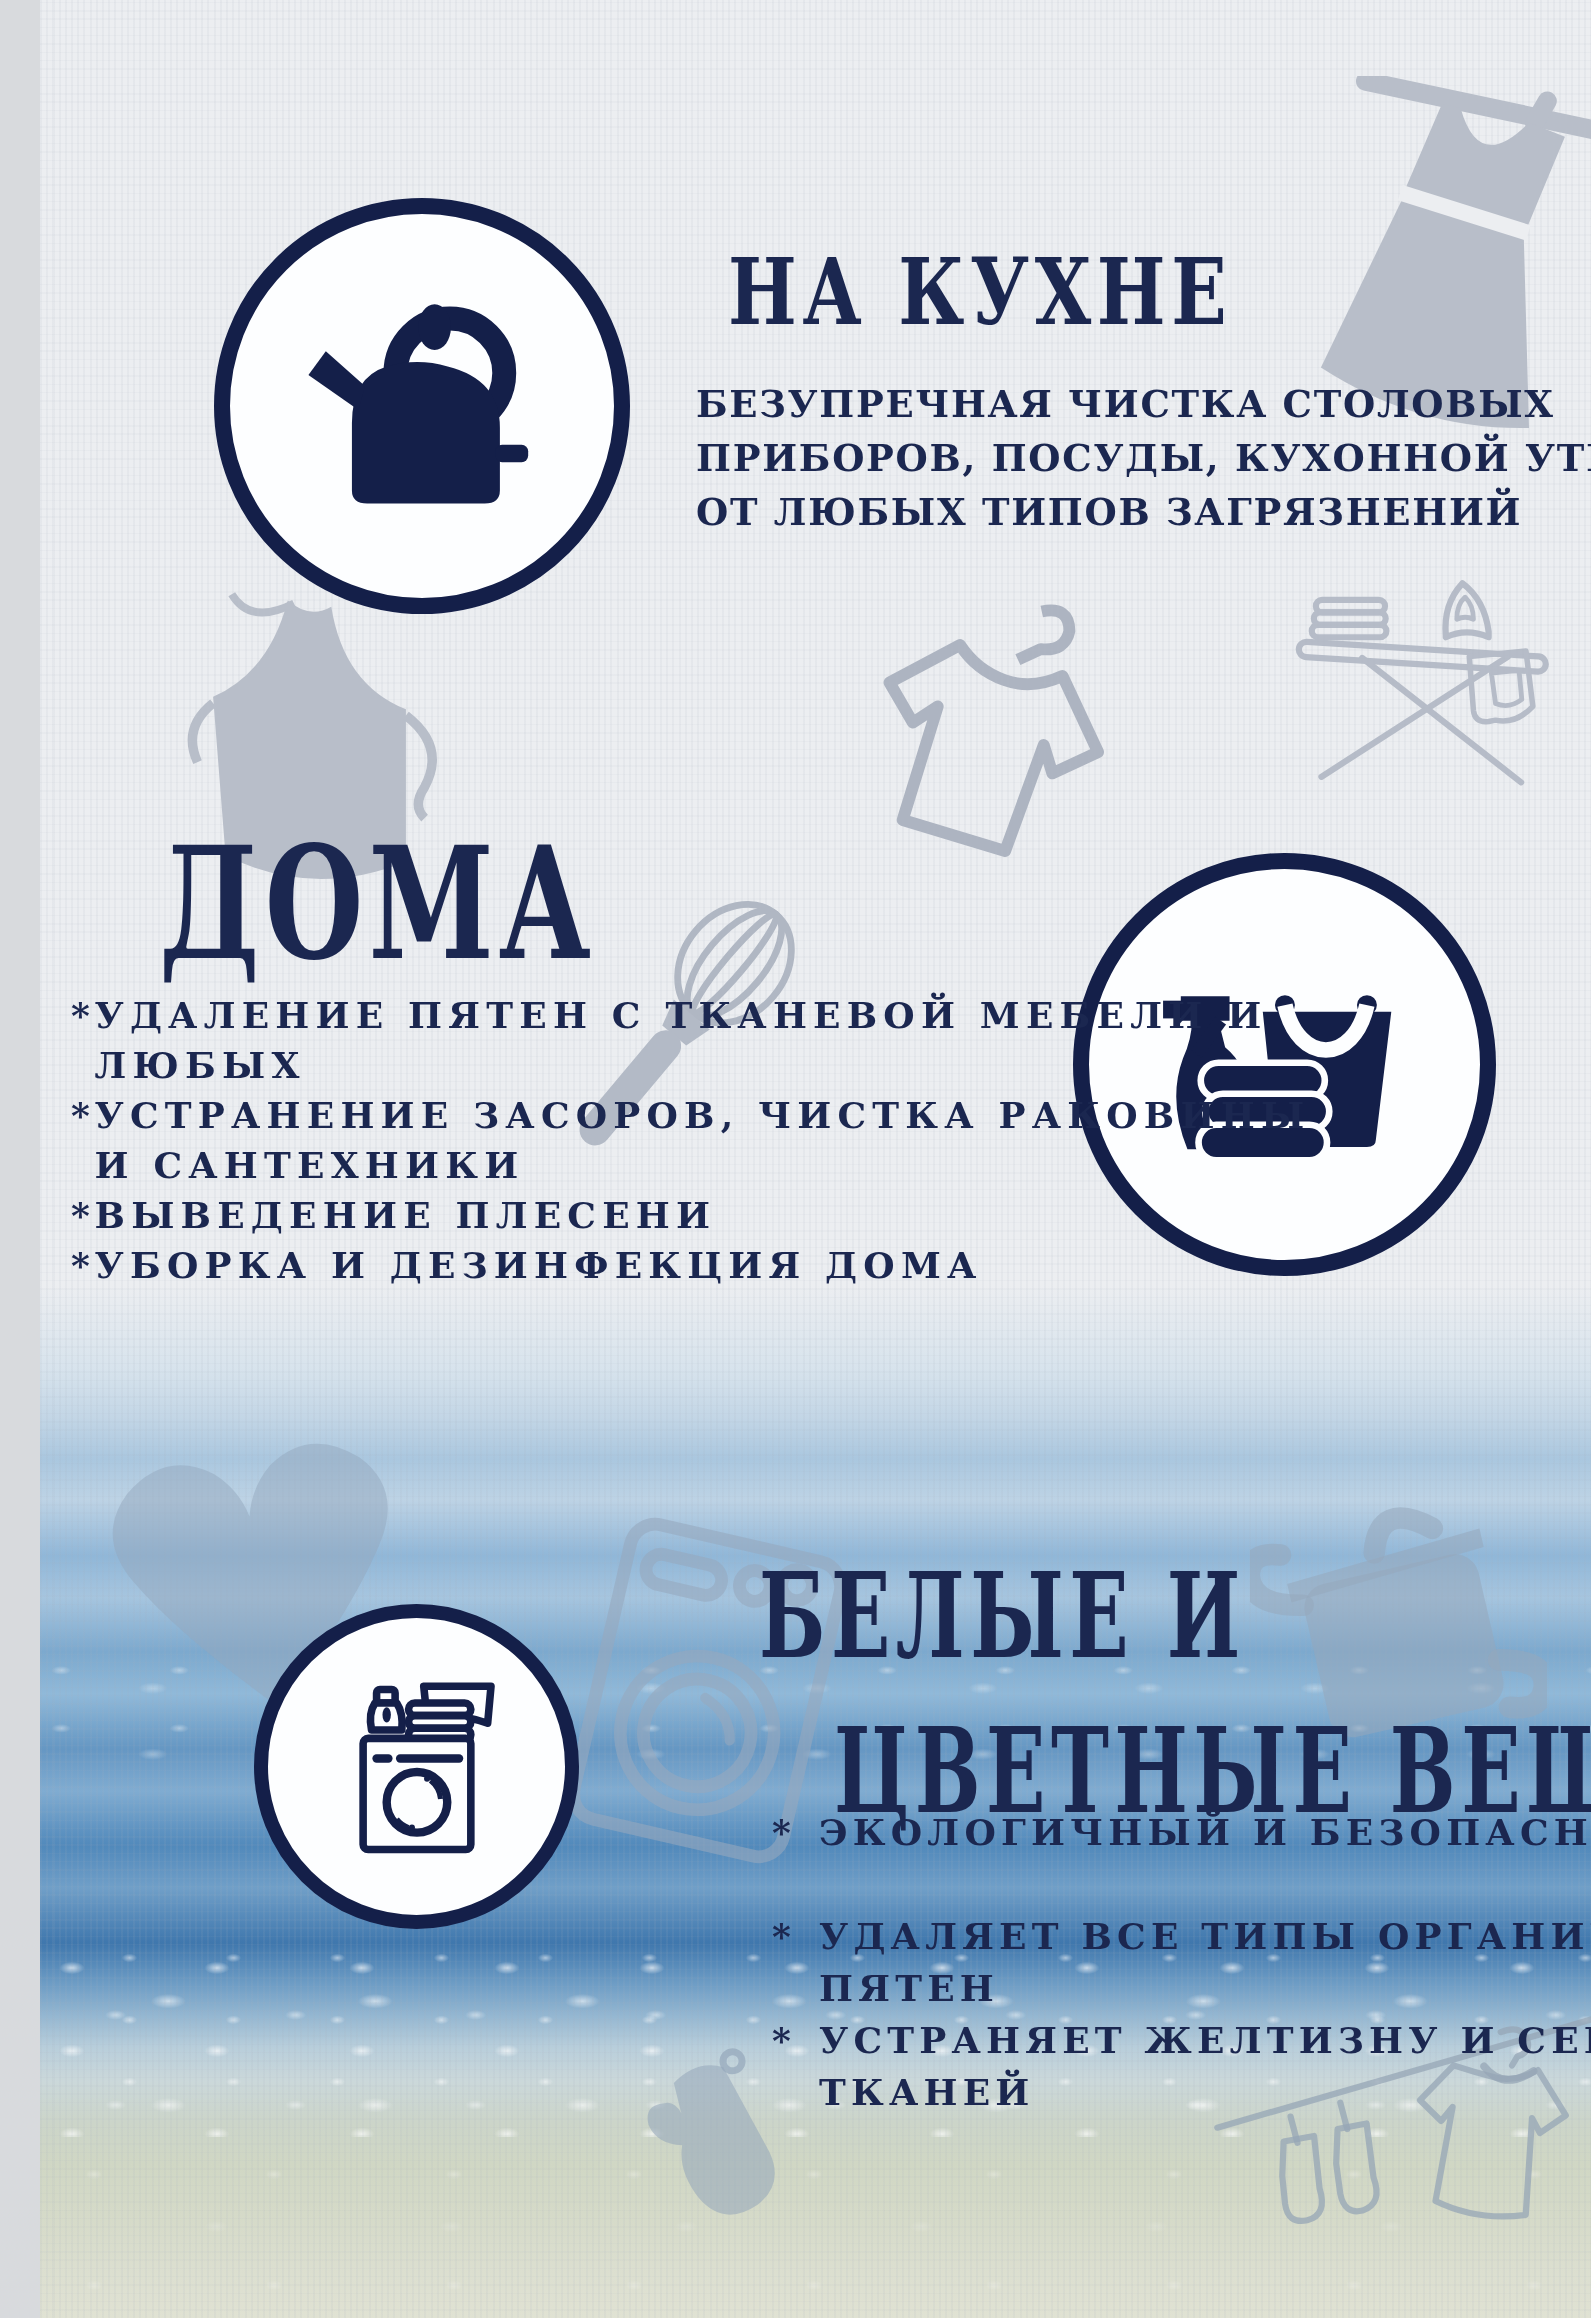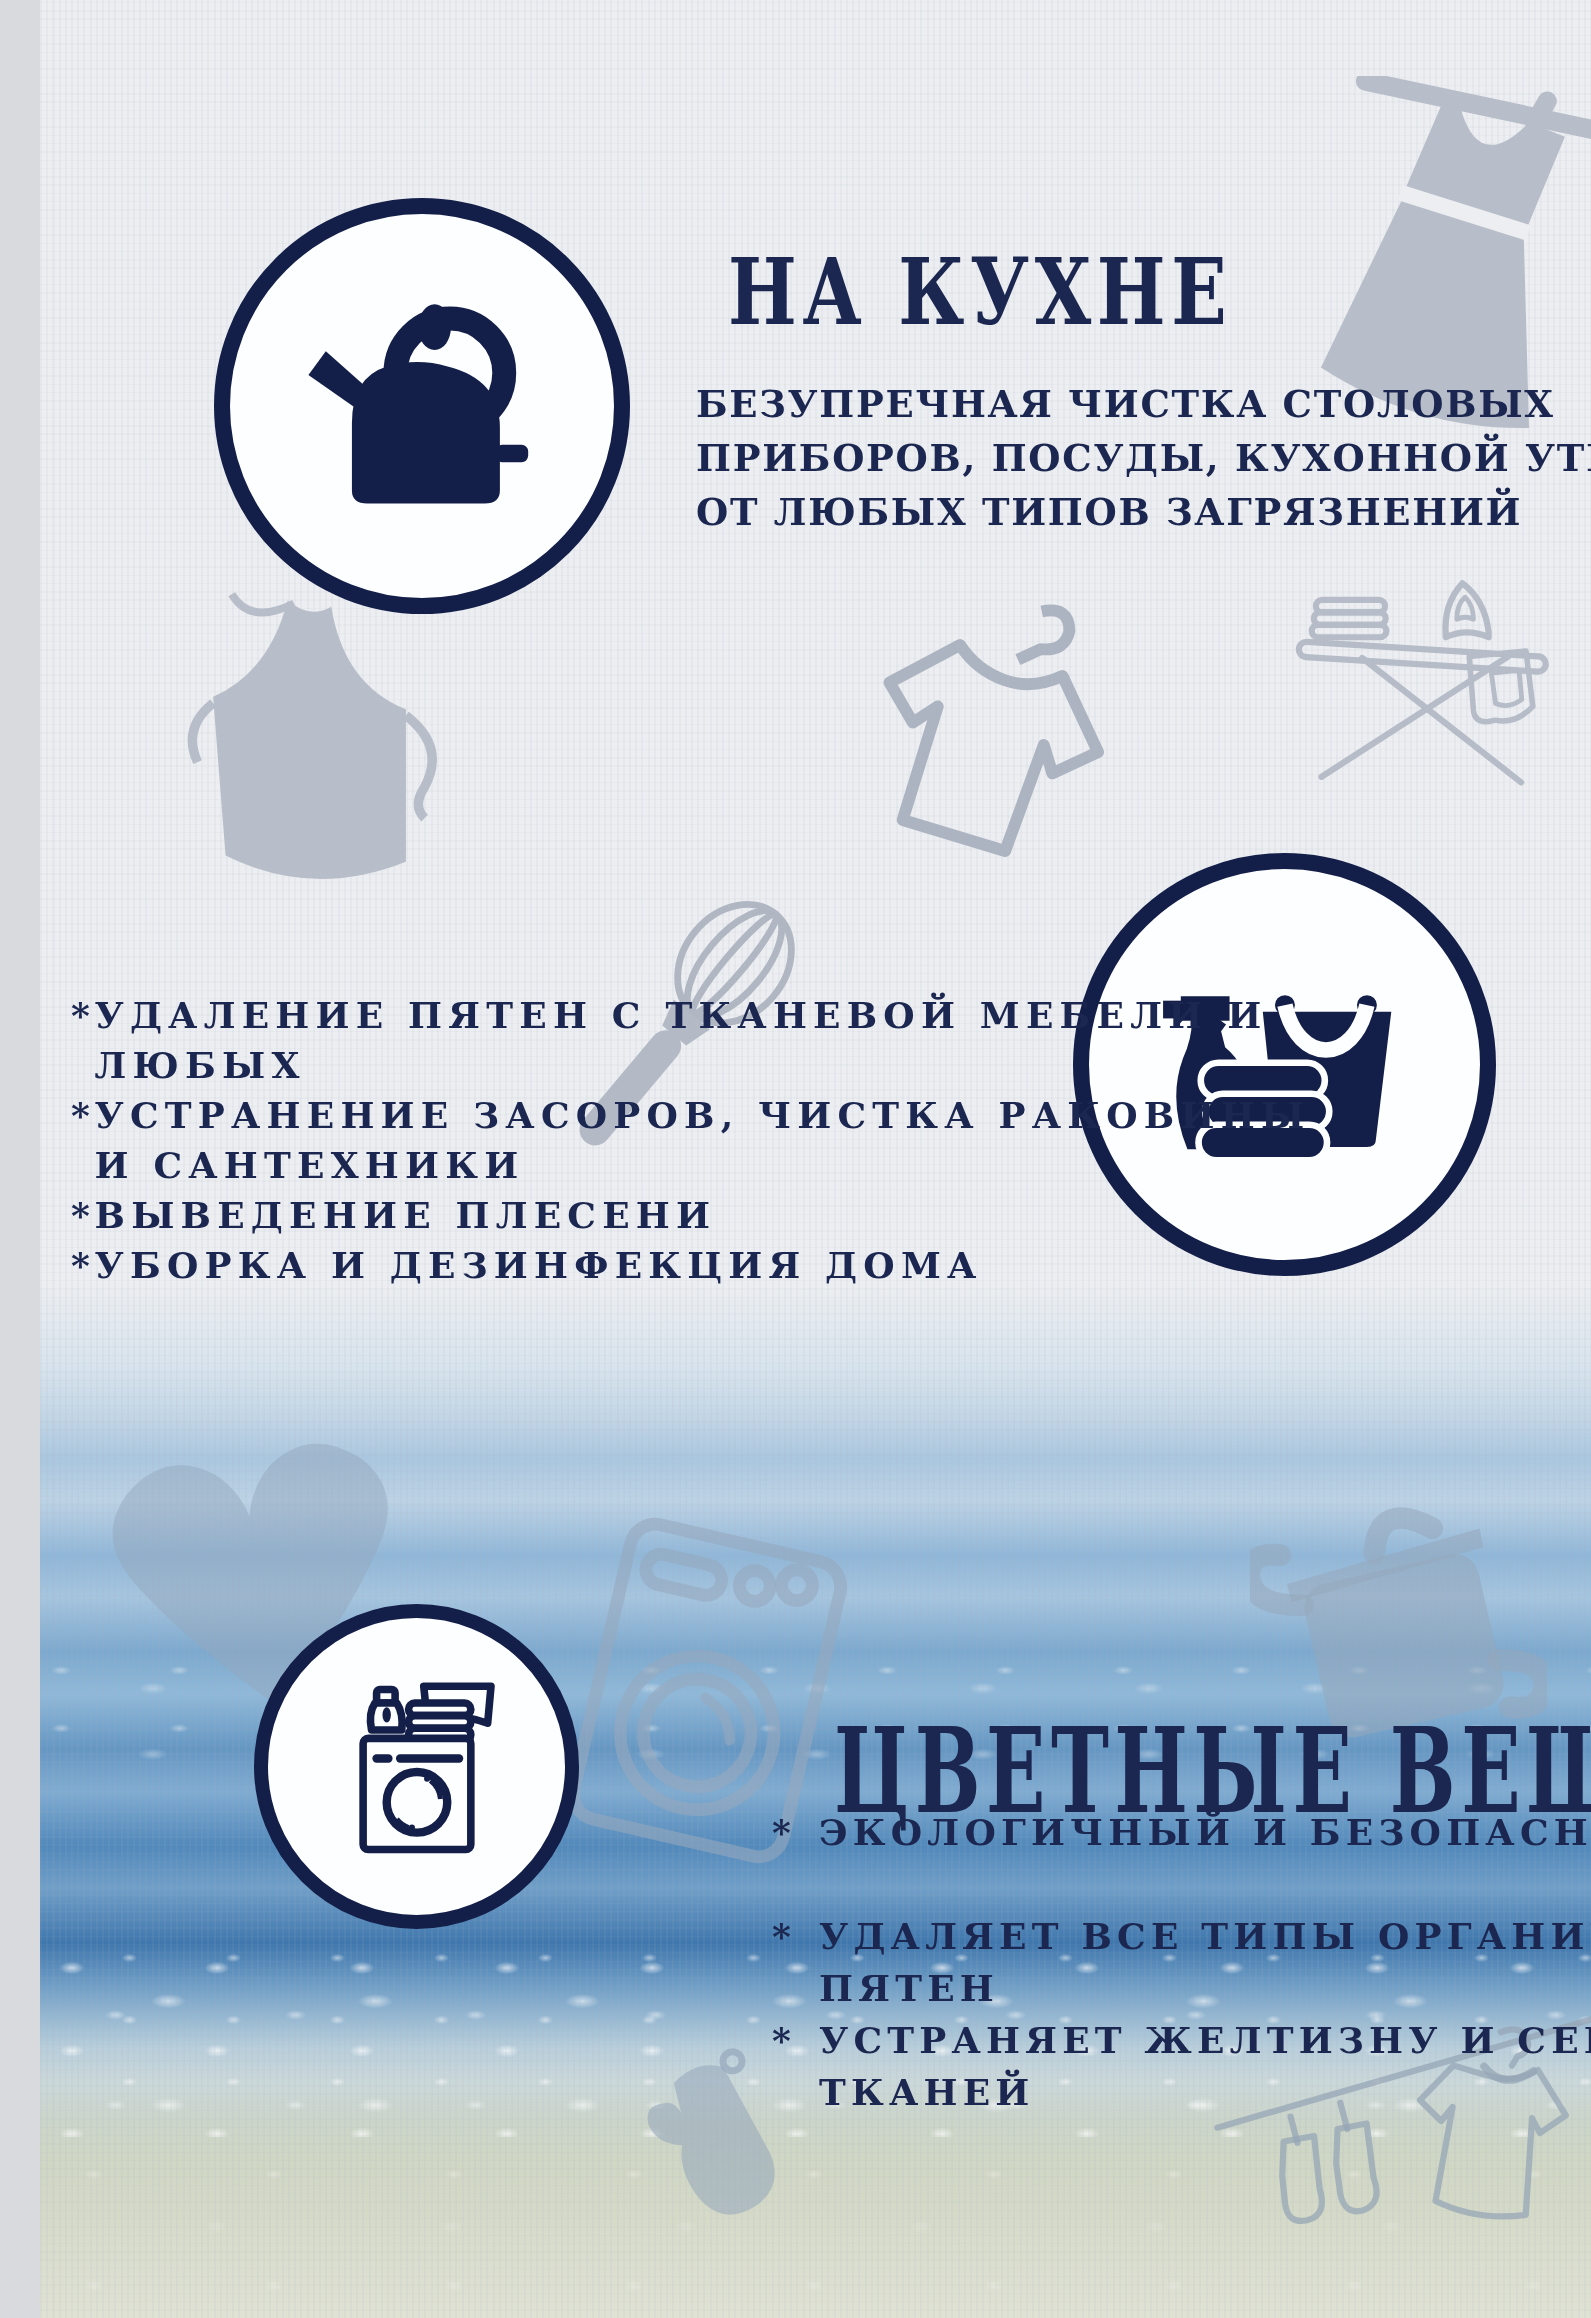--- a/index.html
+++ b/index.html
@@ -273,20 +273,23 @@
   <div class="txt" id="kitchen-title">
     <span class="squeeze">НА КУХНЕ</span>
   </div>
 
   <div class="txt" id="kitchen-body">
     <div class="line">БЕЗУПРЕЧНАЯ ЧИСТКА СТОЛОВЫХ</div>
     <div class="line">ПРИБОРОВ, ПОСУДЫ, КУХОННОЙ УТВАРИ</div>
     <div class="line">ОТ ЛЮБЫХ ТИПОВ ЗАГРЯЗНЕНИЙ</div>
   </div>
 
+  <div class="txt" id="home-title">
+    <span class="squeeze">ДОМА</span>
+  </div>
 
   <div class="txt bullets" id="home-list">
     <div class="row">
         <span class="star">*</span>
         <span class="bt">УДАЛЕНИЕ ПЯТЕН С ТКАНЕВОЙ МЕБЕЛИ И</span>
       </div>
     <div class="row">
         <span class="star"></span>
         <span class="bt">ЛЮБЫХ</span>
       </div>
@@ -301,20 +304,23 @@
     <div class="row">
         <span class="star">*</span>
         <span class="bt">ВЫВЕДЕНИЕ ПЛЕСЕНИ</span>
       </div>
     <div class="row">
         <span class="star">*</span>
         <span class="bt">УБОРКА И ДЕЗИНФЕКЦИЯ ДОМА</span>
       </div>
   </div>
 
+  <div class="txt" id="laundry-title-1">
+    <span class="squeeze">БЕЛЫЕ И</span>
+  </div>
   <div class="txt" id="laundry-title-2">
     <span class="squeeze">ЦВЕТНЫЕ ВЕЩИ</span>
   </div>
 
   <div class="txt bullets" id="laundry-list">
     <div class="row">
         <span class="star">*</span>
         <span class="bt">ЭКОЛОГИЧНЫЙ И БЕЗОПАСНЫЙ ДЛЯ</span>
       </div>
     <div class="row">

